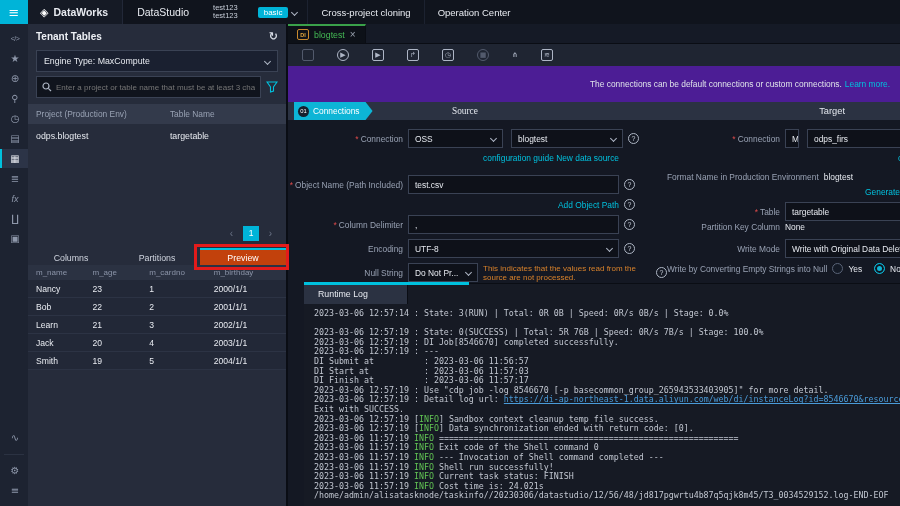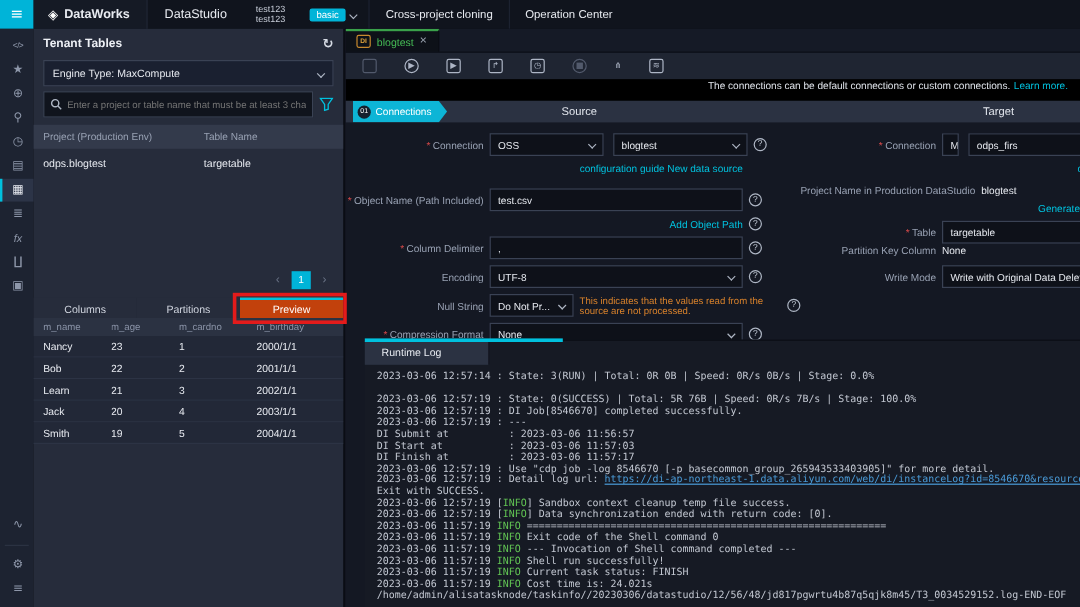--- a/index.html
+++ b/index.html
@@ -63,27 +63,27 @@
   .main { flex:1; display:flex; flex-direction:column; position:relative; background:#141823; overflow:hidden; }
   .tabstrip { height:20px; background:#151a26; display:flex; border-bottom:1px solid #0a0d14; }
   .di-tab { display:flex; align-items:center; gap:5px; padding:0 9px; background:#0d1118; border-top:2px solid #3aa14a; border-right:1px solid #0a0d14; font-size:8.8px; color:#45bb55; }
   .di-badge { width:12px; height:11px; border:1px solid #c98a2e; border-radius:2px; color:#e0a43c; font-size:5.5px; font-weight:bold; display:flex; align-items:center; justify-content:center; }
   .di-close { color:#9aa3b0; font-size:10px; line-height:10px; }
   .toolbar { height:22px; background:#1f2532; display:flex; align-items:center; gap:23px; padding-left:14px; }
   .tbi { color:#aeb6c6; display:flex; align-items:center; justify-content:center; font-size:7px; }
   .tbi.shape-square { width:12px; height:12px; border:1px solid #aeb6c6; border-radius:2px; }
   .tbi.shape-circle { width:12px; height:12px; border:1px solid #aeb6c6; border-radius:50%; }
   .tbi.dim { color:#525a6c; border-color:#525a6c; }
-  .noticebar { height:18px; background:#000000; display:flex; justify-content:flex-end; padding-right:10px; font-size:8.4px; color:#dfe3ea; gap:3px; }
+  .noticebar { height:36px; background:#4c1d95; display:flex; align-items:center; justify-content:flex-end; padding-right:10px; font-size:8.4px; color:#dfe3ea; gap:3px; }
   .link { color:#00c1de; }
   .steprow { height:18px; background:#2b3242; display:flex; align-items:center; position:relative; }
   .step-badge { height:18px; display:flex; align-items:center; gap:4px; background:#0db5d6; color:#fff; font-size:8.4px; padding:0 13px 0 4px;
       clip-path:polygon(0 0, calc(100% - 7px) 0, 100% 50%, calc(100% - 7px) 100%, 0 100%); margin-left:6px; }
   .step-num { width:11px; height:11px; border-radius:50%; background:#16202e; color:#fff; font-size:5.8px; display:flex; align-items:center; justify-content:center; }
-  .src-head { position:absolute; left:180px; font-size:9.3px; color:#e3e7ee; }
+  .src-head { position:absolute; left:164px; font-size:9.3px; color:#e3e7ee;font-family:Liberation Serif, serif; }
   .tgt-head { position:absolute; right:55px; font-size:9.3px; color:#e3e7ee; }
 
   .formarea { flex:1; display:flex; padding-top:9px; }
   .src-col { flex:0 0 352px; }
   .tgt-col { flex:1; overflow:hidden; }
   .frow { display:flex; align-items:center; margin-bottom:5px; }
   .flabel { width:120px; flex:none; text-align:right; font-size:8.4px; color:#98a1b3; padding-right:5px; white-space:nowrap; overflow:hidden; }
   .tgt-col .flabel { width:118px; }
   .flabel .star { color:#e14b4b; margin-right:2px; }
   .wide-label { flex:1; text-align:right; font-size:8.4px; color:#98a1b3; padding-right:5px; white-space:nowrap; }
@@ -400,21 +400,21 @@
               <span>odps_firs</span>
             </div>
         </div>
         <div class="frow" style="margin-bottom:9px;">
           <span class="flabel"></span>
             <div class="w105" style="flex:none;"></div>
             <span class="gap8"></span>
           <span class="linkrow2"><span class="link">configurati</span></span>
         </div>
         <div class="frow">
-          <span class="wide-label">Project Name in Production DataStudio</span>
+          <span class="wide-label">Format Name in Production Environment</span>
           <span class="static-val w135">blogtest</span>
         </div>
         <div class="frow">
           <span class="wide-label"></span>
           <span class="linkrow2" style="text-align:right;"><span class="link">Generate</span></span>
         </div>
         <div class="frow" style="margin-bottom:1px;">
           <span class="flabel"><span class="star">*</span><span>Table</span></span>
           <div class="tinput w135">
               <span>targetable</span>
@@ -423,20 +423,27 @@
         <div class="frow" style="margin-bottom:7px;">
           <span class="flabel"><span>Partition Key Column</span></span>
           <span class="static-val">None</span>
         </div>
         <div class="frow">
           <span class="flabel"><span>Write Mode</span></span>
           <div class="dd wmode">
               <span>Write with Original Data Deleted (Insert Overwr</span>
             </div>
         </div>
+        <div class="frow">
+          <span class="wide-label">Write by Converting Empty Strings into Null</span>
+          <span class="radio"></span>
+          <span class="radio-lbl">Yes</span>
+          <span class="radio sel"></span>
+          <span class="radio-lbl">No</span>
+        </div>
       </div>
     </div>
 
     <div class="runtimelog">
       <div class="rl-accent"></div>
       <div class="rl-tab">
           <span>Runtime Log</span>
         </div>
       <div class="rl-body" id="log-lines"><div class="log-line"><span>2023-03-06 12:57:14 : State: 3(RUN) | Total: 0R 0B | Speed: 0R/s 0B/s | Stage: 0.0%</span></div><div class="log-line"><span> </span></div><div class="log-line"><span>2023-03-06 12:57:19 : State: 0(SUCCESS) | Total: 5R 76B | Speed: 0R/s 7B/s | Stage: 100.0%</span></div><div class="log-line"><span>2023-03-06 12:57:19 : DI Job[8546670] completed successfully.</span></div><div class="log-line"><span>2023-03-06 12:57:19 : ---</span></div><div class="log-line"><span>DI Submit at          : 2023-03-06 11:56:57</span></div><div class="log-line"><span>DI Start at           : 2023-03-06 11:57:03</span></div><div class="log-line"><span>DI Finish at          : 2023-03-06 11:57:17</span></div><div class="log-line"><span>2023-03-06 12:57:19 : Use "cdp job -log 8546670 [-p basecommon_group_265943533403905]" for more detail.</span></div><div class="log-line"><span>2023-03-06 12:57:19 : Detail log url: </span><span class="lg-link">https://di-ap-northeast-1.data.aliyun.com/web/di/instanceLog?id=8546670&amp;resourceGroup=group_265943533403905&amp;requestId=d1dfce75-e794-4419-b389-2</span></div><div class="log-line"><span>Exit with SUCCESS.</span></div><div class="log-line"><span>2023-03-06 12:57:19 [</span><span class="lg-info">INFO</span><span>] Sandbox context cleanup temp file success.</span></div><div class="log-line"><span>2023-03-06 12:57:19 [</span><span class="lg-info">INFO</span><span>] Data synchronization ended with return code: [0].</span></div><div class="log-line"><span>2023-03-06 11:57:19 </span><span class="lg-info">INFO</span><span> ============================================================</span></div><div class="log-line"><span>2023-03-06 11:57:19 </span><span class="lg-info">INFO</span><span> Exit code of the Shell command 0</span></div><div class="log-line"><span>2023-03-06 11:57:19 </span><span class="lg-info">INFO</span><span> --- Invocation of Shell command completed ---</span></div><div class="log-line"><span>2023-03-06 11:57:19 </span><span class="lg-info">INFO</span><span> Shell run successfully!</span></div><div class="log-line"><span>2023-03-06 11:57:19 </span><span class="lg-info">INFO</span><span> Current task status: FINISH</span></div><div class="log-line"><span>2023-03-06 11:57:19 </span><span class="lg-info">INFO</span><span> Cost time is: 24.021s</span></div><div class="log-line"><span>/home/admin/alisatasknode/taskinfo//20230306/datastudio/12/56/48/jd817pgwrtu4b87q5qjk8m45/T3_0034529152.log-END-EOF</span></div></div>
     </div>

